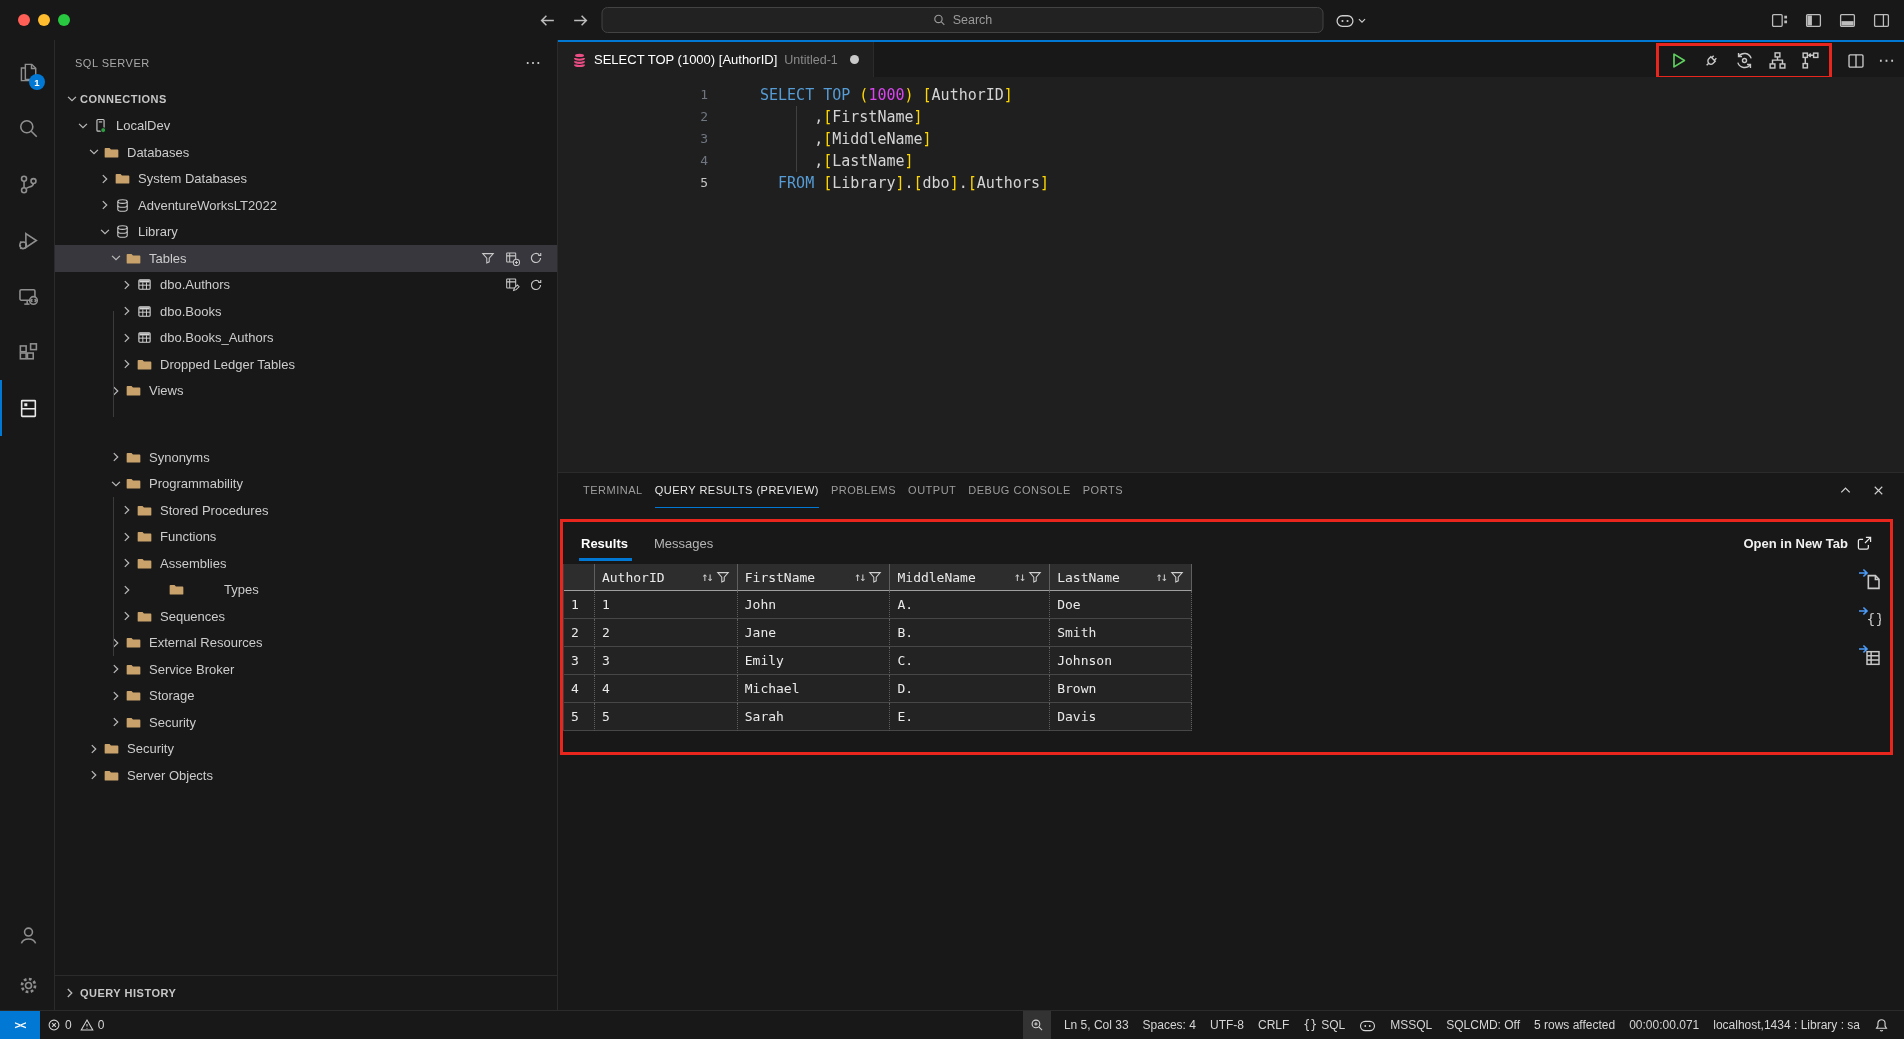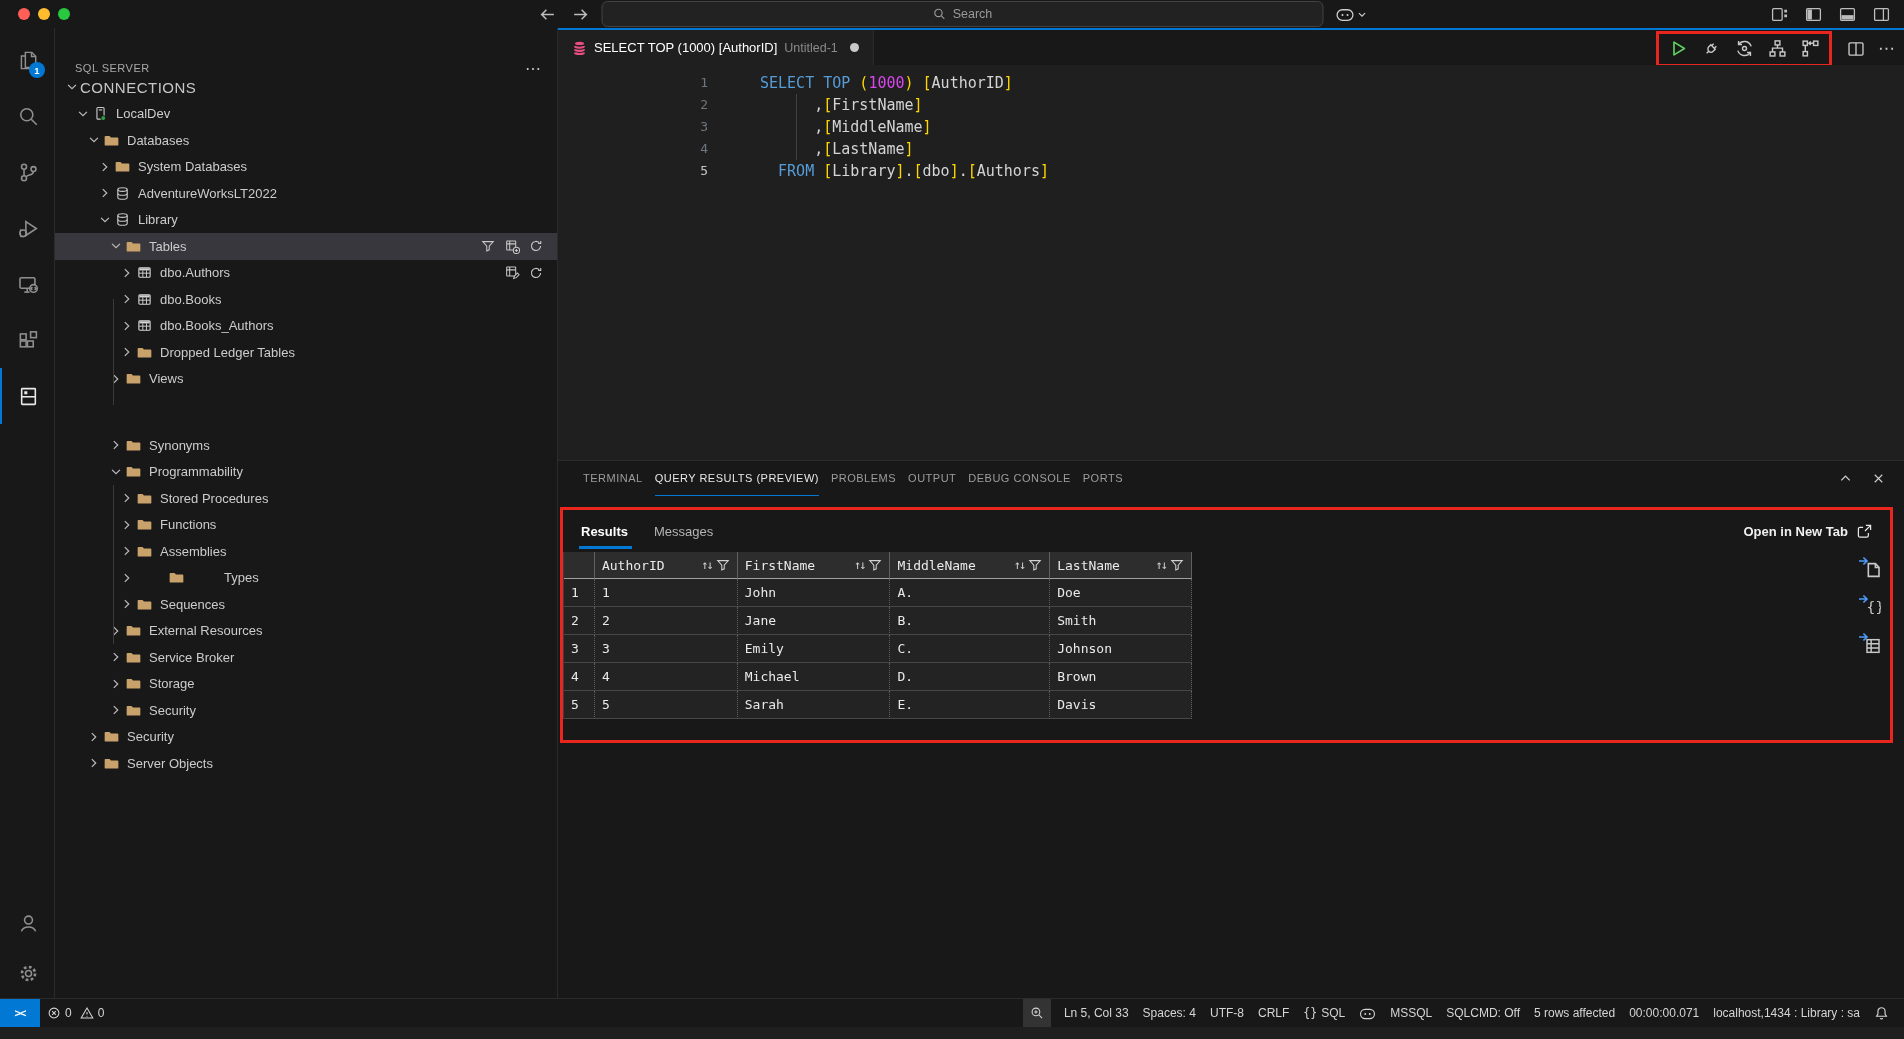--- a/index.html
+++ b/index.html
@@ -6,21 +6,21 @@
     --bg:#1f1f1f; --bg2:#181818; --border:#2b2b2b; --fg:#cccccc; --dim:#9d9d9d;
     --accent:#0078d4; --red:#e8261d; --sel:#37373d;
   }
   *{box-sizing:border-box}
   body{margin:0;background:#000;}
   .window{width:1904px;height:1039px;position:relative;font-family:"Liberation Sans",sans-serif;
           background:var(--bg);color:var(--fg);overflow:hidden;font-size:13px;}
   svg{display:block}
 
   
-  .titlebar{height:28px;background:var(--bg2);display:flex;align-items:center;position:relative;}
+  .titlebar{height:40px;background:var(--bg2);display:flex;align-items:center;position:relative;}
   .traffic{display:flex;gap:8px;margin-left:18px}
   .tl{width:12px;height:12px;border-radius:50%}
   .nav-center{position:absolute;left:50%;transform:translateX(-50%);display:flex;align-items:center;gap:12px}
   .nav-arrow{width:20px;height:20px;display:grid;place-items:center;color:#bdbdbd}
   .searchbox{width:722px;height:26px;background:#222222;border:1px solid #434343;border-radius:6px;
              display:flex;align-items:center;justify-content:center;gap:6px;color:#9a9a9a;font-size:12.5px}
   .copilot-wrap{display:flex;align-items:center;gap:3px;color:#cfcfcf}
   .tb-right{position:absolute;right:14px;display:flex;gap:16px;align-items:center}
   .tb-btn{width:18px;height:18px;display:grid;place-items:center;color:#bdbdbd}
 
@@ -32,30 +32,30 @@
                display:flex;flex-direction:column;align-items:stretch;padding-top:4px}
   .ab-item{height:56px;display:grid;place-items:center;color:#8f8f8f;position:relative;border-left:2px solid transparent}
   .ab-item.active{color:#e9e9e9;border-left-color:var(--accent)}
   .ab-item.bottom{height:50px}
   .ab-badge{position:absolute;left:27px;top:30px;min-width:16px;height:16px;border-radius:8px;background:var(--accent);
             color:#fff;font-size:9.5px;font-weight:700;display:grid;place-items:center;padding:0 2px}
   .ab-spacer{margin-top:auto}
 
   
   .sidebar{width:503px;background:var(--bg2);border-right:1px solid var(--border);position:relative;overflow:hidden}
-  .sb-header{height:46px;display:flex;align-items:flex-end;padding:0 16px 0 20px}
+  .sb-header{height:46px;display:flex;align-items:center;padding:0 16px 0 20px}
   .sb-title{font-size:11px;color:#a9a9a9;letter-spacing:.5px}
   .sb-more{margin-left:auto;color:#c5c5c5;font-size:16px;line-height:10px}
   .tree{position:relative}
   .tree-row{height:26.5px;display:flex;align-items:center;font-size:13px;color:#cccccc;white-space:nowrap}
   .tree-row.selected{background:var(--sel)}
   .tree-row .chev{width:17px;height:16px;flex:none;display:grid;place-items:center;color:#bababa}
   .tree-row .chev.down svg{transform:rotate(90deg)}
   .tree-row .ti{width:19px;height:16px;flex:none;display:grid;place-items:center;margin-right:6px}
-  .tree-row.section .tlabel{font-weight:400;font-size:15px;letter-spacing:.5px;color:#c7c7c7}
+  .tree-row.section .tlabel{font-weight:700;font-size:11px;letter-spacing:.5px;color:#c7c7c7}
   .tree-actions{margin-left:auto;margin-right:13px;display:flex;gap:8px;align-items:center;color:#c9c9c9}
   .tree-guide{position:absolute;width:1px;background:#3b3b3b;left:58px}
   .query-history{position:absolute;bottom:0;left:0;right:0;height:35px;border-top:1px solid var(--border);
                  display:flex;align-items:center;padding-left:6px;background:var(--bg2)}
   .qh-label{font-weight:700;font-size:11px;letter-spacing:.5px;color:#c7c7c7;margin-left:2px}
 
   
   .editor-col{flex:1;display:flex;flex-direction:column;position:relative;min-width:0}
   .tabbar{height:37px;background:var(--bg2);border-top:2px solid var(--accent);display:flex;position:relative}
   .tab{display:flex;align-items:center;gap:7px;padding:0 14px;background:var(--bg);border-right:1px solid var(--border)}
@@ -645,20 +645,28 @@
             <span class="ti">
               <svg viewBox="0 0 16 16" width="15" height="15">
                 <path fill="#c9a26b" d="M1.6 3.2h4.3l1.5 1.7h7a.9.9 0 0 1 .9.9v6.6a.9.9 0 0 1-.9.9H1.6a.9.9 0 0 1-.9-.9V4.1a.9.9 0 0 1 .9-.9z"></path>
               </svg>
             </span>
             <span class="tlabel">Server Objects</span>
           </div>
         </div>
       <div class="tree-guide" style="top:271px;height:106px"></div>
       <div class="tree-guide" style="top:457px;height:159px"></div>
+      <div class="query-history">
+        <span class="chev" style="width:17px;display:grid;place-items:center;color:#bababa">
+          <svg viewBox="0 0 16 16" width="14" height="14" fill="none" stroke="currentColor" stroke-width="1.5">
+              <path d="M5.5 3.5 10 8l-4.5 4.5"></path>
+            </svg>
+        </span>
+        <span class="qh-label">QUERY HISTORY</span>
+      </div>
     </div>
 
     <div class="editor-col">
 
       <div class="tabbar">
         <div class="tab">
           <span>
             <svg viewBox="0 0 16 16" width="15" height="15" fill="none" stroke="#ec4d84" stroke-width="1.6">
                 <ellipse cx="8" cy="3.6" rx="4.8" ry="1.8" fill="#ec4d84" stroke="none"></ellipse>
                 <path d="M3.2 6.4c0 1 2.1 1.8 4.8 1.8s4.8-.8 4.8-1.8" stroke-width="2.2"></path>

